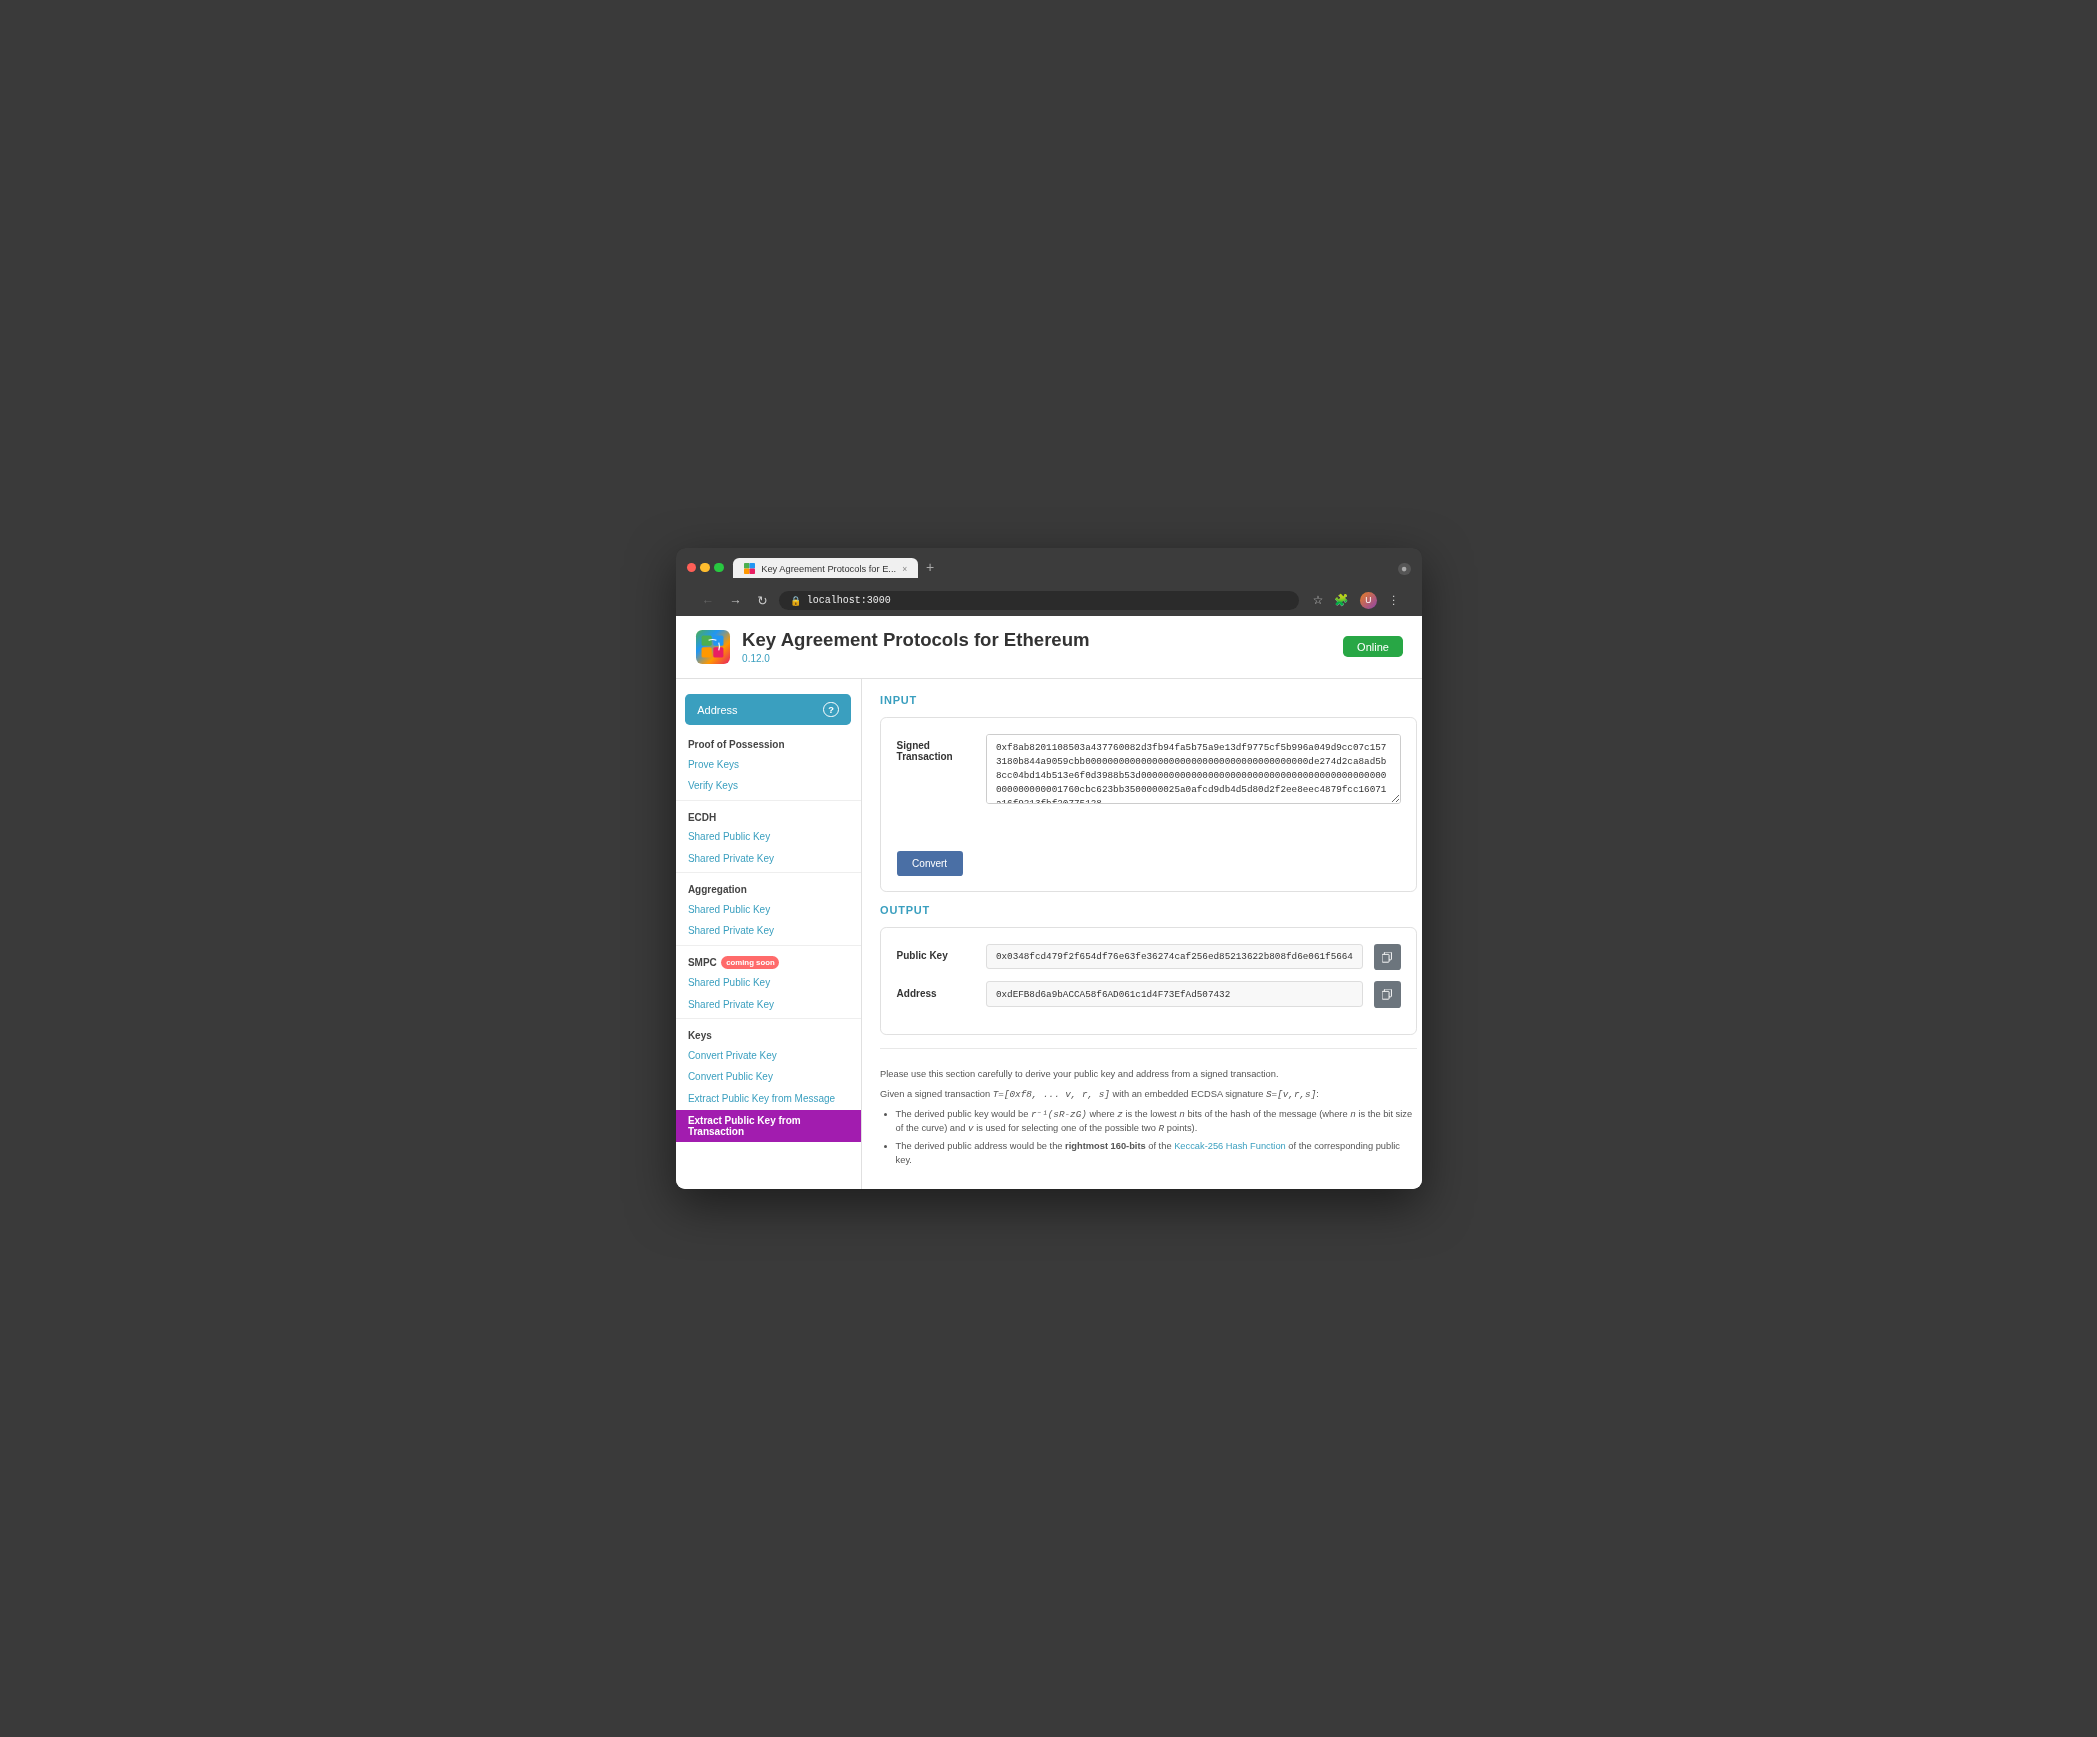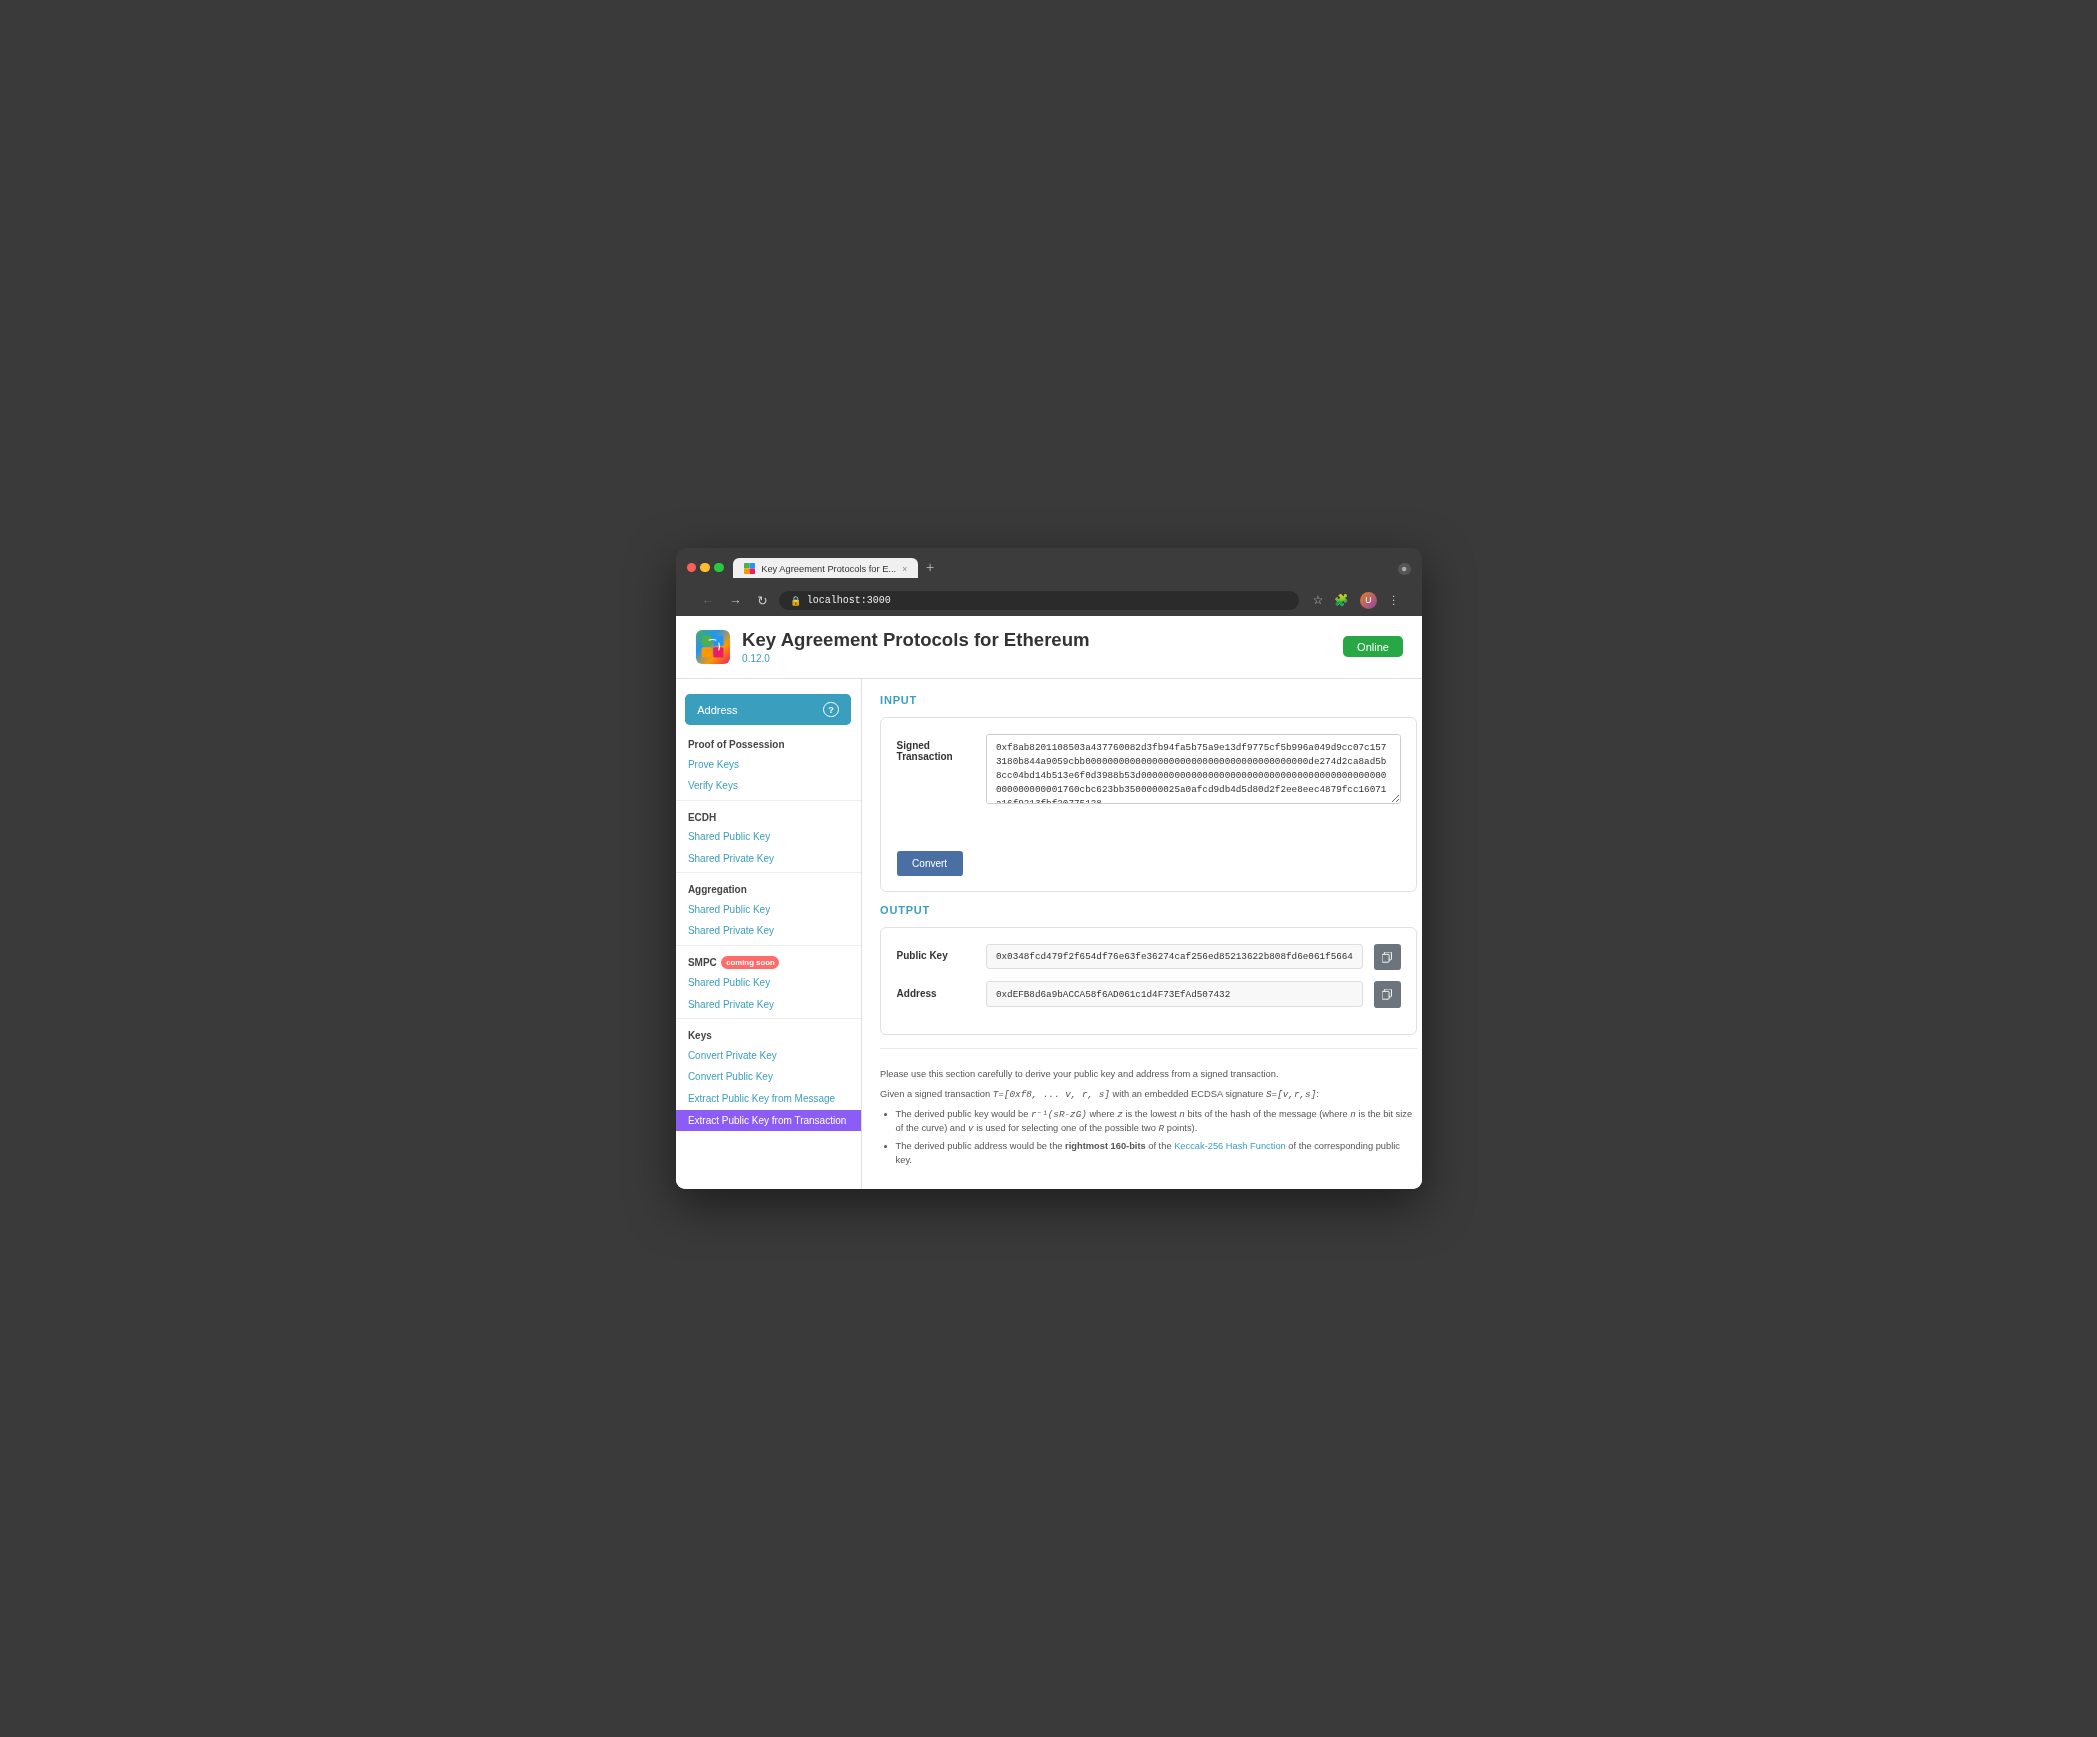--- a/index.html
+++ b/index.html
@@ -196,23 +196,23 @@
       font-weight: 700;
       color: #444;
     }
     .sidebar-item {
       padding: 5.4px 12.4px;
       font-size: 10px;
       color: #3a9fbf;
       cursor: pointer;
     }
     .sidebar-item.active {
-      background: #8b5cf6;
+      background: #a21caf;
       color: white;
-      font-weight: 400;
+      font-weight: 700;
     }
     .sidebar-divider { height: 0.8px; background: #eee; margin: 3.1px 0; }
 
     .coming-soon-badge {
       background: #ff6b6b;
       color: white;
       font-size: 7.8px;
       padding: 1.6px 4.7px;
       border-radius: 7.8px;
       margin-left: 4.7px;

